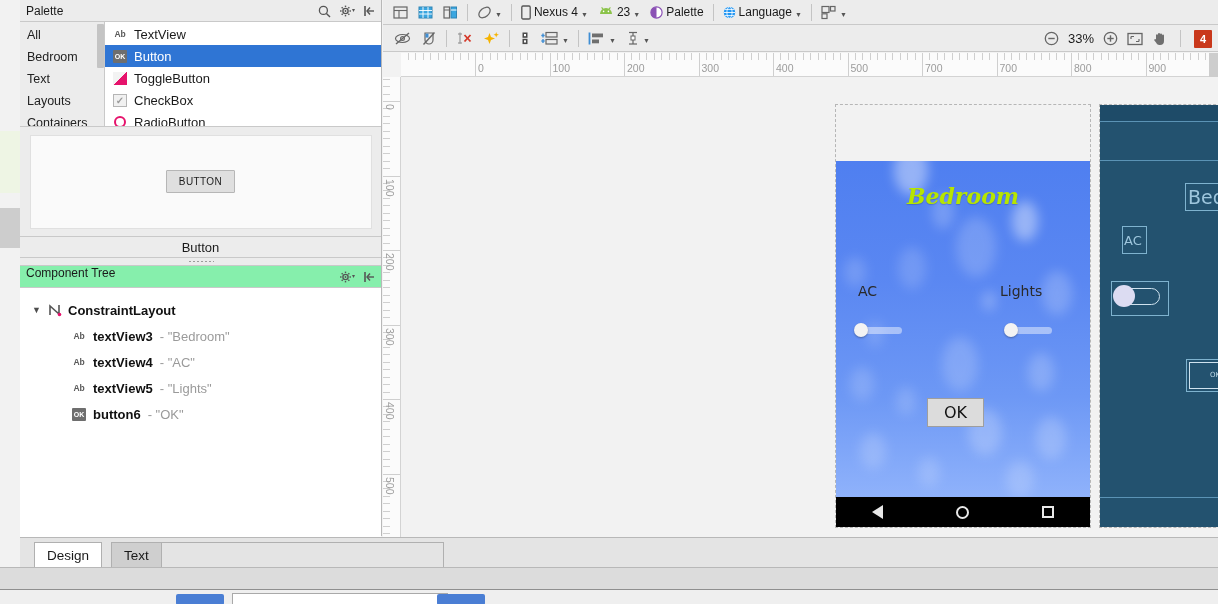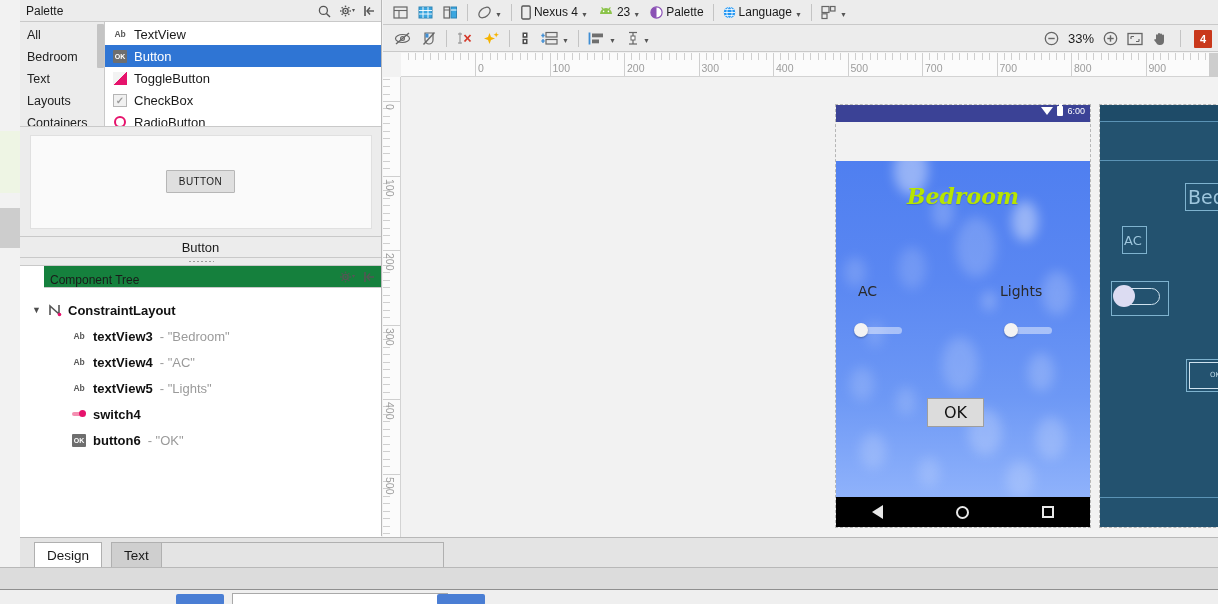--- a/index.html
+++ b/index.html
@@ -85,22 +85,22 @@
   #splitter-grip {
     height: 8px; background: #ececec; display:flex; align-items:center; justify-content:center;
     border-bottom: 1px solid #c9c9c9;
   }
   #splitter-grip .dots { width: 26px; height: 3px;
     background-image: radial-gradient(#9b9b9b 45%, transparent 46%);
     background-size: 4px 3px; }
 
   
   #ct-header {
-    position: relative; height: 22px; background: #15803d;
-    border-bottom: 1px solid #c9c9c9; display:flex; align-items:flex-end;margin-left:24px;
+    position: relative; height: 22px; background: #86efac;
+    border-bottom: 1px solid #c9c9c9; display:flex; align-items:flex-start;
   }
   #ct-header .title { margin-left: 6px; font-size: 12px; }
   #ct-header .hdr-icons { position:absolute; right:6px; top:0; height:22px; display:flex; align-items:center; gap:9px; }
   #ct-body { height: 250px; background: #fff; padding-top: 9px; }
   .tree-row { display: flex; align-items: center; height: 26px; font-size: 13px; }
   .tree-row.root { padding-left: 12px; gap: 6px; }
   .tree-row.child { padding-left: 52px; gap: 7px; }
   .caret { width: 10px; color: #4d4d4d; font-size: 9px; }
   .node-name { font-weight: bold; color: #111; }
   .node-value { color: #9a9a9a; font-weight: normal; }
@@ -381,27 +381,20 @@
       </div>
       <div class="tree-row child">
         <span class="pic pic-ab">Ab</span>
         <span class="node-name">textView4</span>
         <span class="node-value">- "AC"</span>
       </div>
       <div class="tree-row child">
         <span class="pic pic-ab">Ab</span>
         <span class="node-name">textView5</span>
         <span class="node-value">- "Lights"</span>
-      </div>
-      <div class="tree-row child">
-        <span class="ic-sw">
-            <span class="track"></span>
-            <span class="knob"></span>
-          </span>
-        <span class="node-name">switch4</span>
       </div>
       <div class="tree-row child">
         <span class="pic pic-ok">OK</span>
         <span class="node-name">button6</span>
         <span class="node-value">- "OK"</span>
       </div>
     </div>
   </div>
 
   <div id="editor">
@@ -729,27 +722,20 @@
         <div class="rlab" style="left: 524px; top: 9px;">700</div>
         <div class="rlab" style="left: 598.5px; top: 9px;">700</div>
         <div class="rlab" style="left: 673px; top: 9px;">800</div>
         <div class="rlab" style="left: 747.5px; top: 9px;">900</div>
       </div>
     <div id="ruler-scroll-corner"></div>
 
     <div id="canvas">
 
       <div id="device">
-        <div id="dev-status">
-          <span class="right">
-            <span class="wifi-glyph"></span>
-            <span class="batt-glyph"></span>
-            <span>6:00</span>
-          </span>
-        </div>
         <div id="dev-content">
           <div class="bokeh" style="left:58px;top:-16px;width:34px;height:50px;"></div>
           <div class="bokeh" style="left:96px;top:34px;width:22px;height:34px;opacity:.5;"></div>
           <div class="bokeh" style="left:176px;top:40px;width:26px;height:40px;"></div>
           <div class="bokeh" style="left:120px;top:56px;width:40px;height:60px;opacity:.45;"></div>
           <div class="bokeh" style="left:8px;top:96px;width:22px;height:30px;opacity:.4;"></div>
           <div class="bokeh" style="left:62px;top:86px;width:28px;height:42px;opacity:.38;"></div>
           <div class="bokeh" style="left:206px;top:110px;width:30px;height:44px;opacity:.5;"></div>
           <div class="bokeh" style="left:146px;top:130px;width:14px;height:20px;opacity:.6;"></div>
           <div class="bokeh" style="left:30px;top:160px;width:18px;height:26px;opacity:.35;"></div>

